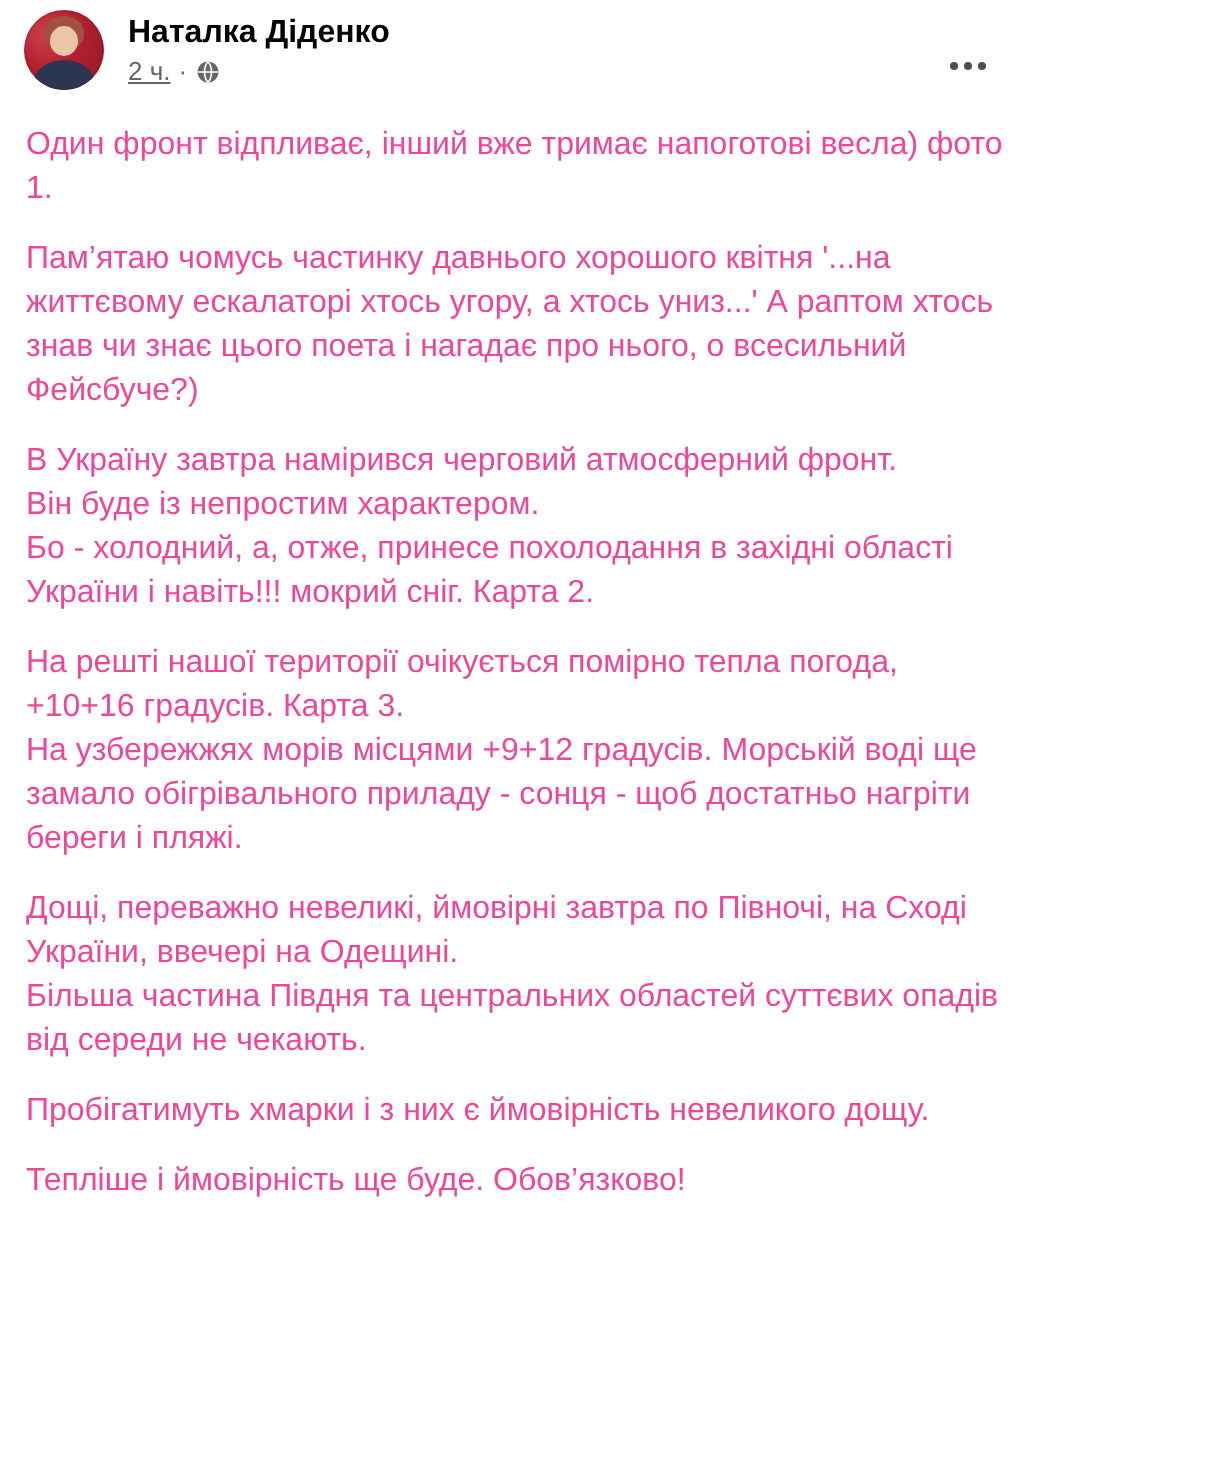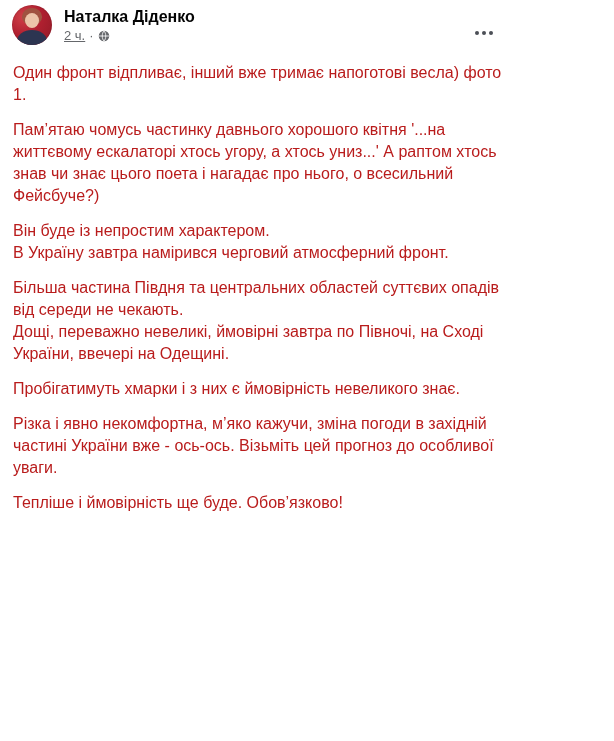--- a/index.html
+++ b/index.html
@@ -94,21 +94,21 @@
     background: #4b4f56;
   }
 
   
   .post-body {
     padding: 6px 14px 6px 13px;
   }
   .post-body p {
     font-size: 16px;
     line-height: 22px;
-    color: #b91c1c;
+    color: #ec4899;
     margin: 0 0 13px 0;
     word-wrap: break-word;
   }
   .post-body p:last-child { margin-bottom: 0; }
   .pline { display: block; }
 </style>
 </head>
 <body>
 
 <div class="post">
@@ -140,31 +140,33 @@
   </div>
 
   <div class="post-body">
     <p>
       <span class="pline">Один фронт відпливає, інший вже тримає напоготові весла) фото 1.</span>
     </p>
     <p>
       <span class="pline">Пам’ятаю чомусь частинку давнього хорошого квітня '...на життєвому ескалаторі хтось угору, а хтось униз...' А раптом хтось знав чи знає цього поета і нагадає про нього, о всесильний Фейсбуче?)</span>
     </p>
     <p>
+      <span class="pline">В Україну завтра намірився черговий атмосферний фронт.</span>
       <span class="pline">Він буде із непростим характером.</span>
-      <span class="pline">В Україну завтра намірився черговий атмосферний фронт.</span>
+      <span class="pline">Бо - холодний, а, отже, принесе похолодання в західні області України і навіть!!! мокрий сніг. Карта 2.</span>
     </p>
     <p>
-      <span class="pline">Більша частина Півдня та центральних областей суттєвих опадів від середи не чекають.</span>
-      <span class="pline">Дощі, переважно невеликі, ймовірні завтра по Півночі, на Сході України, ввечері на Одещині.</span>
+      <span class="pline">На решті нашої території очікується помірно тепла погода, +10+16 градусів. Карта 3.</span>
+      <span class="pline">На узбережжях морів місцями +9+12 градусів. Морській воді ще замало обігрівального приладу - сонця - щоб достатньо нагріти береги і пляжі.</span>
     </p>
     <p>
-      <span class="pline">Пробігатимуть хмарки і з них є ймовірність невеликого знає.</span>
+      <span class="pline">Дощі, переважно невеликі, ймовірні завтра по Півночі, на Сході України, ввечері на Одещині.</span>
+      <span class="pline">Більша частина Півдня та центральних областей суттєвих опадів від середи не чекають.</span>
     </p>
     <p>
-      <span class="pline">Різка і явно некомфортна, м’яко кажучи, зміна погоди в західній частині України вже - ось-ось. Візьміть цей прогноз до особливої уваги.</span>
+      <span class="pline">Пробігатимуть хмарки і з них є ймовірність невеликого дощу.</span>
     </p>
     <p>
       <span class="pline">Тепліше і ймовірність ще буде. Обов’язково!</span>
     </p>
   </div>
 
 </div>
 
 </body></html>

